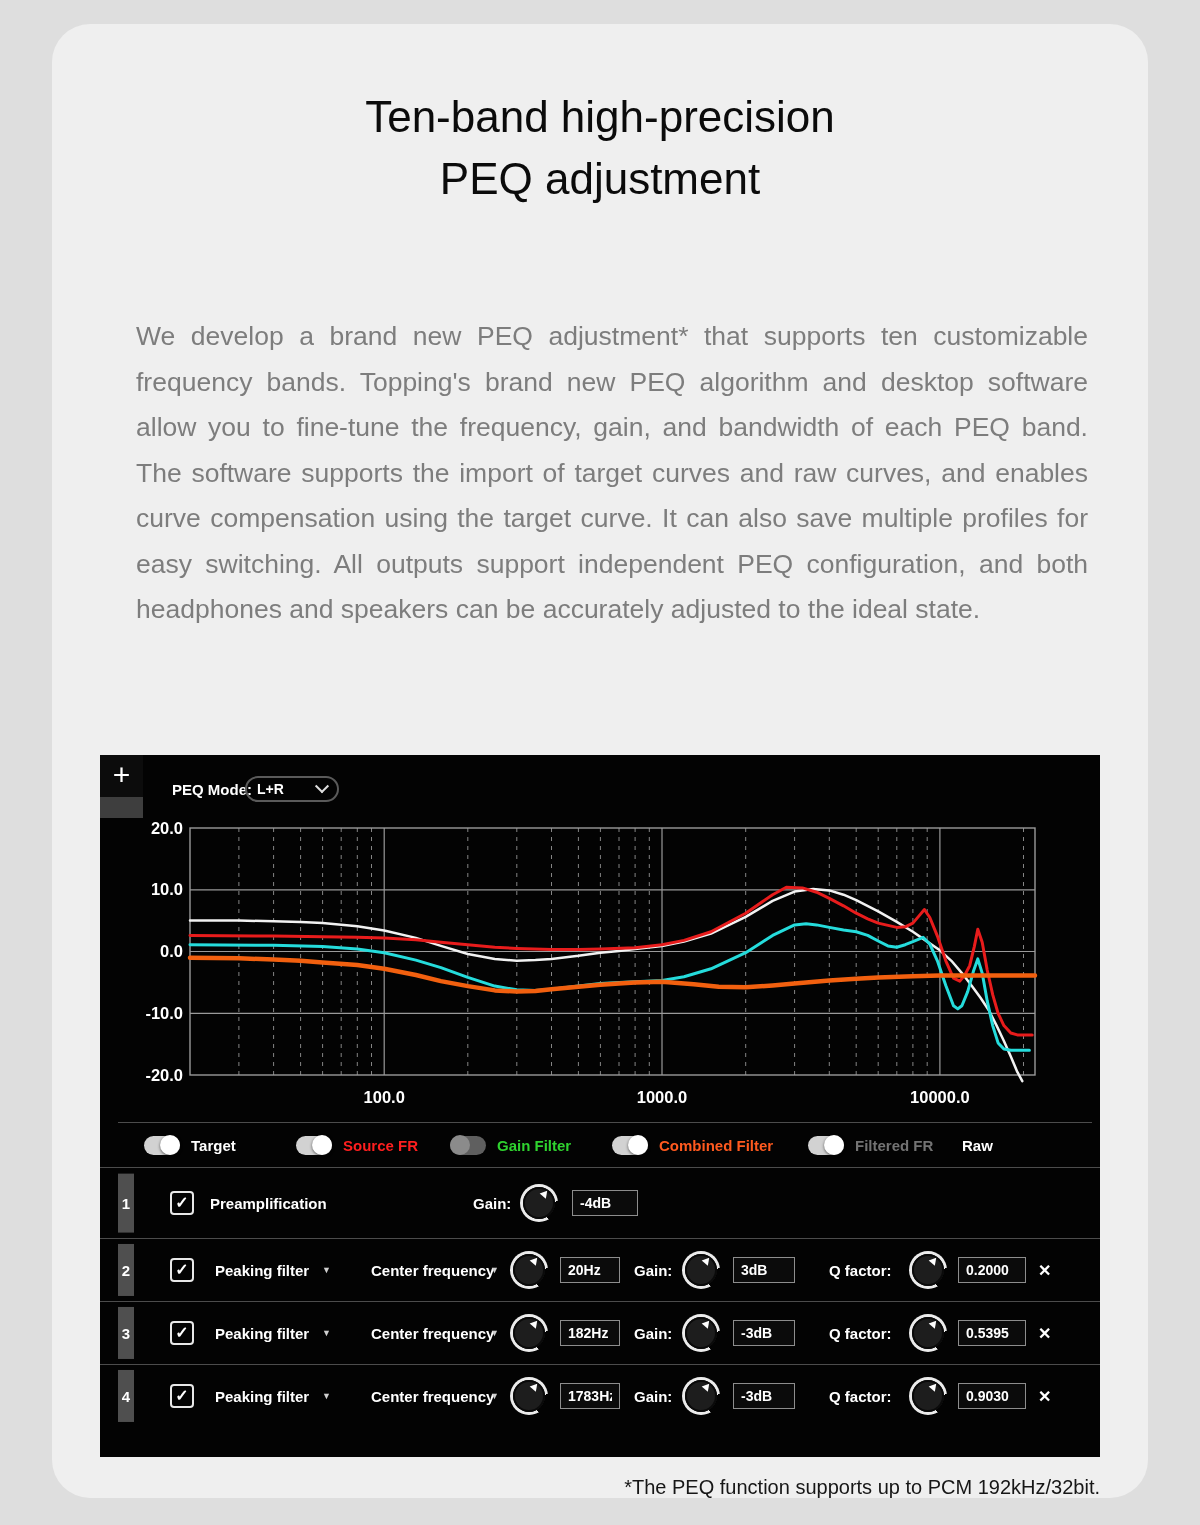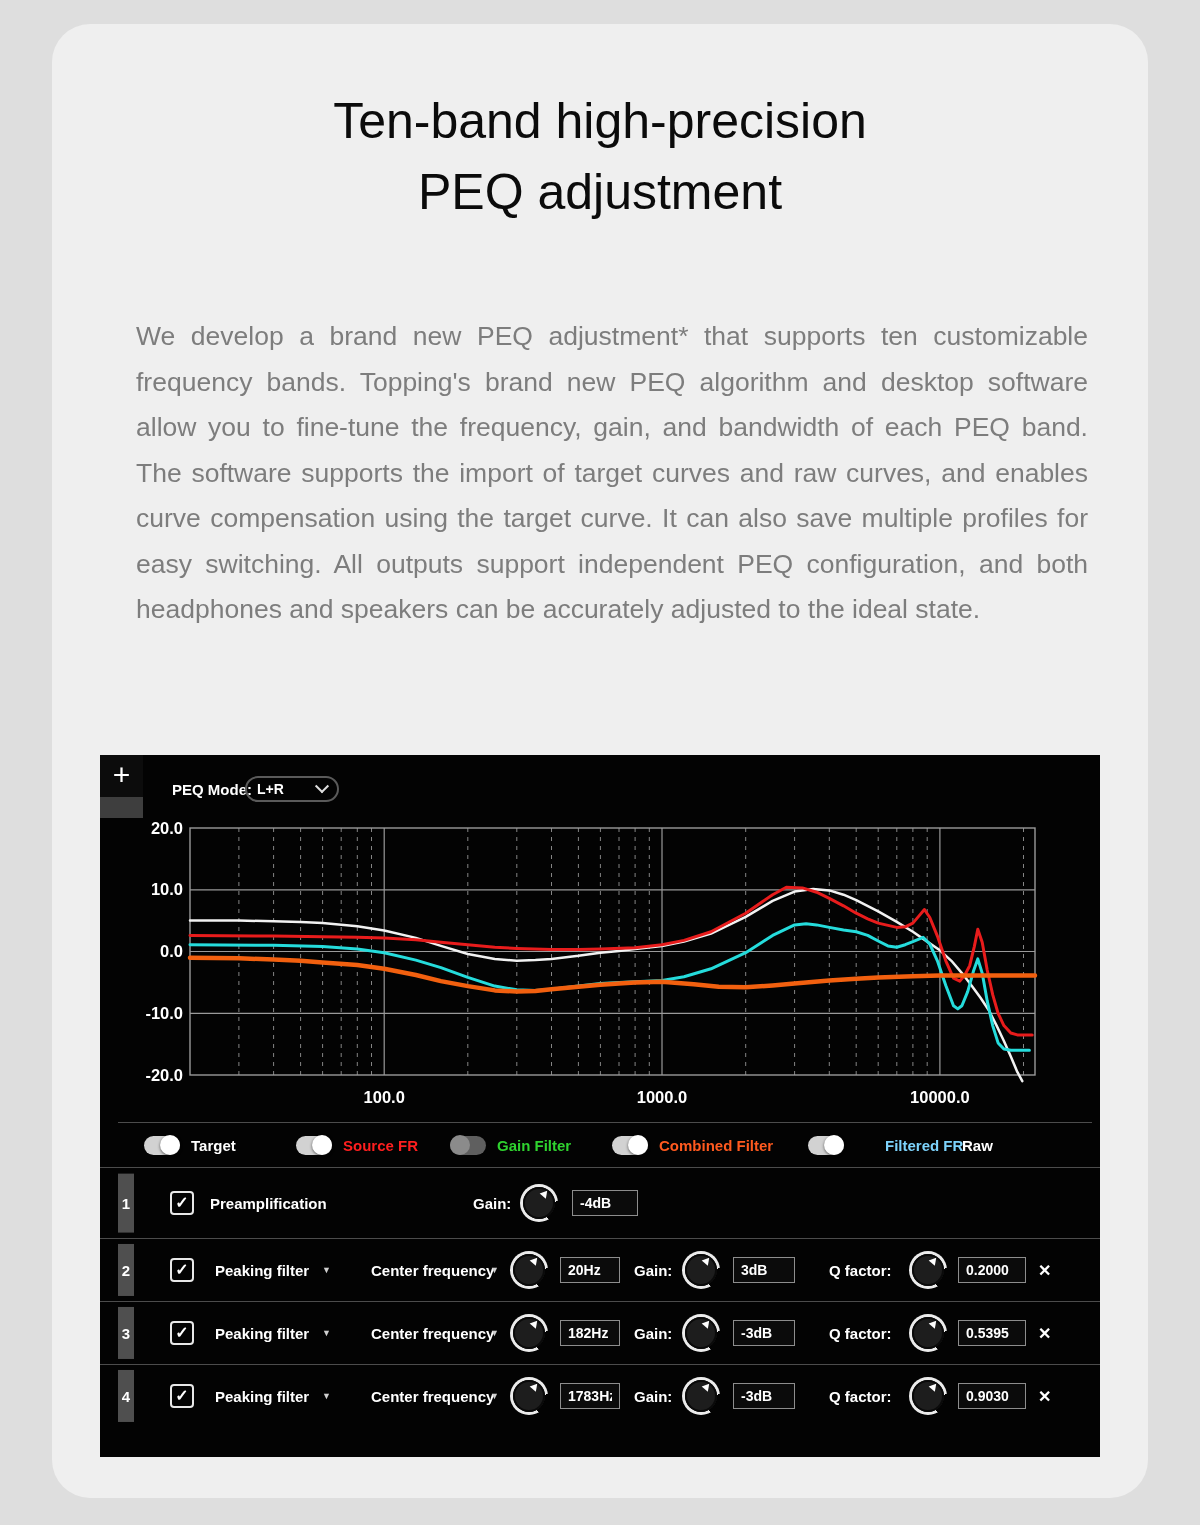--- a/index.html
+++ b/index.html
@@ -1,18 +1,18 @@
 <!DOCTYPE html>
 <html><head>
 <meta charset="utf-8">
 <style>
   html,body{margin:0;padding:0;}
   body{width:1200px;height:1525px;background:#dedede;font-family:"Liberation Sans",sans-serif;position:relative;overflow:hidden;}
   .card{position:absolute;left:52px;top:24px;width:1096px;height:1474px;background:#efefef;border-radius:38px;}
-  .title{position:absolute;top:62px;left:0;width:100%;text-align:center;font-size:50px;font-weight:400;color:#0b0b0b;line-height:1.42;margin:0;letter-spacing:0px;}
+  .title{position:absolute;top:62px;left:0;width:100%;text-align:center;font-size:44px;font-weight:400;color:#0b0b0b;line-height:1.42;margin:0;letter-spacing:0px;}
   .intro{position:absolute;left:72px;top:278px;width:952px;margin:12px;font-size:26.5px;line-height:45.5px;color:#7d7d7d;text-align:justify;}
   .footnote{position:absolute;left:0;top:1452px;width:1048px;text-align:right;font-size:20px;color:#161616;}
 
   
   .app{position:absolute;left:48px;top:731px;width:1000px;height:702px;background:#030303;}
   .add-tab{position:absolute;left:0;top:0;width:43px;height:42px;background:#0c0c0c;color:#fff;font-size:30px;font-weight:400;text-align:center;line-height:40px;}
   .sel-tab{position:absolute;left:0;top:42px;width:43px;height:21px;background:#3e3e3e;}
   .mode-label{position:absolute;left:72px;top:26px;color:#fff;font-size:15px;font-weight:bold;}
   .mode-select{position:absolute;left:145px;top:21px;width:94px;height:26px;border:2px solid #5a5a5a;border-radius:15px;display:flex;align-items:center;color:#fff;font-size:14px;font-weight:bold;padding:0 10px;box-sizing:border-box;justify-content:space-between;}
   .chev{width:8px;height:8px;border-right:2px solid #ddd;border-bottom:2px solid #ddd;transform:rotate(45deg) translate(-2px,-2px);}
@@ -130,21 +130,21 @@
       <div class="litem li2">
           <div class="toggle off"></div>
           <span class="llabel" style="color: rgb(47, 211, 47);">Gain Filter</span>
         </div>
       <div class="litem li3">
           <div class="toggle on"></div>
           <span class="llabel" style="color: rgb(255, 90, 31);">Combined Filter</span>
         </div>
       <div class="litem li4">
           <div class="toggle on"></div>
-          <span class="llabel" style="color: #7dd3fc; margin-left: 30px;">Filtered FR</span>
+          <span class="llabel" style="color: #737373;">Filtered FR</span>
         </div>
       <div class="litem li5">
           <span class="llabel" style="color: rgb(255, 255, 255);">Raw</span>
         </div>
     </div>
 
     <div class="filters">
 
       <div class="frow first">
         <div class="numtab">1</div>
@@ -205,13 +205,14 @@
         <input class="field f-gain" readonly="" value="-3dB" style="">
         <span class="flabel t-q">Q factor:</span>
         <div class="knob k-q"></div>
         <input class="field f-q" readonly="" value="0.9030" style="">
         <span class="close"><span>✕</span></span>
       </div>
 
     </div>
   </div>
 
+  <div class="footnote">*The PEQ function supports up to PCM 192kHz/32bit.</div>
 </div>
 
 </body></html>

